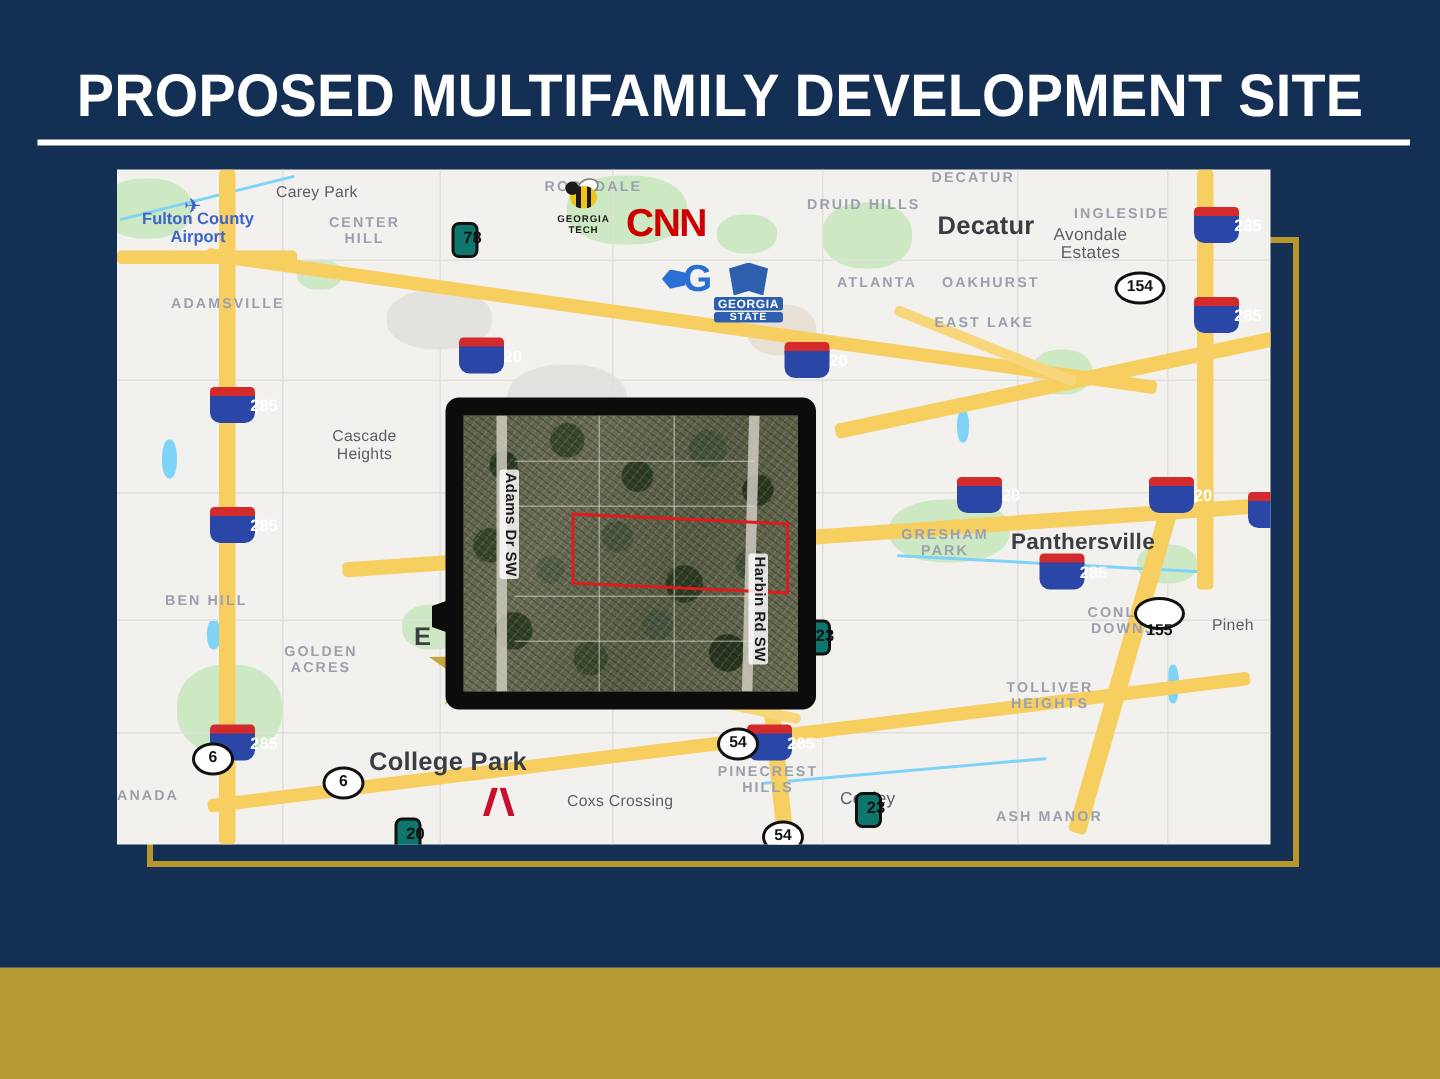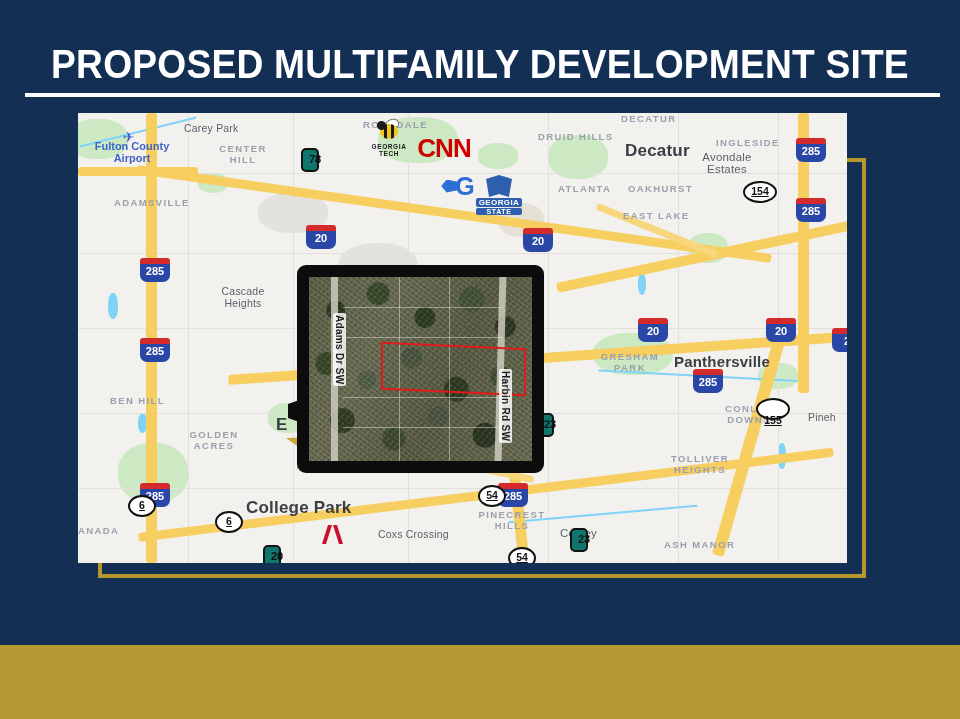--- a/index.html
+++ b/index.html
@@ -59,33 +59,33 @@
     background:rgba(255,255,255,.82);padding:2px 1px;border-radius:2px;
   }
 
   
   .ishield{position:absolute;width:30px;height:24px;}
   .ishield .top{position:absolute;left:0;top:0;width:30px;height:7px;background:#D32B2B;
     border-radius:3px 3px 0 0;}
   .ishield .bot{position:absolute;left:0;top:6px;width:30px;height:18px;background:#2A47A8;
     border-radius:0 0 7px 7px;}
   .ishield span{position:absolute;left:0;top:7px;width:30px;text-align:center;color:#fff;
-    font-size:11px;font-weight:bold;font-family:"Liberation Sans", sans-serif;}
+    font-size:11px;font-weight:bold;font-family:"Liberation Sans", sans-serif;padding-left:21px;}
 
   
   .ushield{position:absolute;width:18px;height:24px;background:#0f766e;border:2px solid #111;
     border-radius:5px;box-sizing:border-box;}
   .ushield span{position:absolute;left:0;top:3px;width:24px;text-align:center;color:#111;
     font-size:11px;font-weight:bold;font-family:"Liberation Sans", sans-serif;}
 
   
   .cshield{position:absolute;width:28px;height:22px;background:#fff;border:2px solid #111;
     border-radius:50%;box-sizing:border-box;}
   .cshield span{position:absolute;left:0;top:2px;width:24px;text-align:center;color:#111;
-    font-size:10.5px;font-weight:bold;font-family:"Liberation Sans", sans-serif;text-decoration:underline;}
+    font-size:10.5px;font-weight:bold;font-family:"Liberation Sans", sans-serif;}
 
   
   .atl-pill{position:absolute;left:322px;top:108px;width:105px;height:31px;background:#fff;
     border:3px solid #111;border-radius:6px;box-sizing:border-box;}
   .atl-pill span{display:block;text-align:center;line-height:25px;font-size:17px;color:#111;
     letter-spacing:1.6px;font-family:"Liberation Sans", sans-serif;}
 
   
   .logo{position:absolute;text-align:center;}
   .gt-bee{width:26px;height:24px;margin:0 auto;position:relative;}

